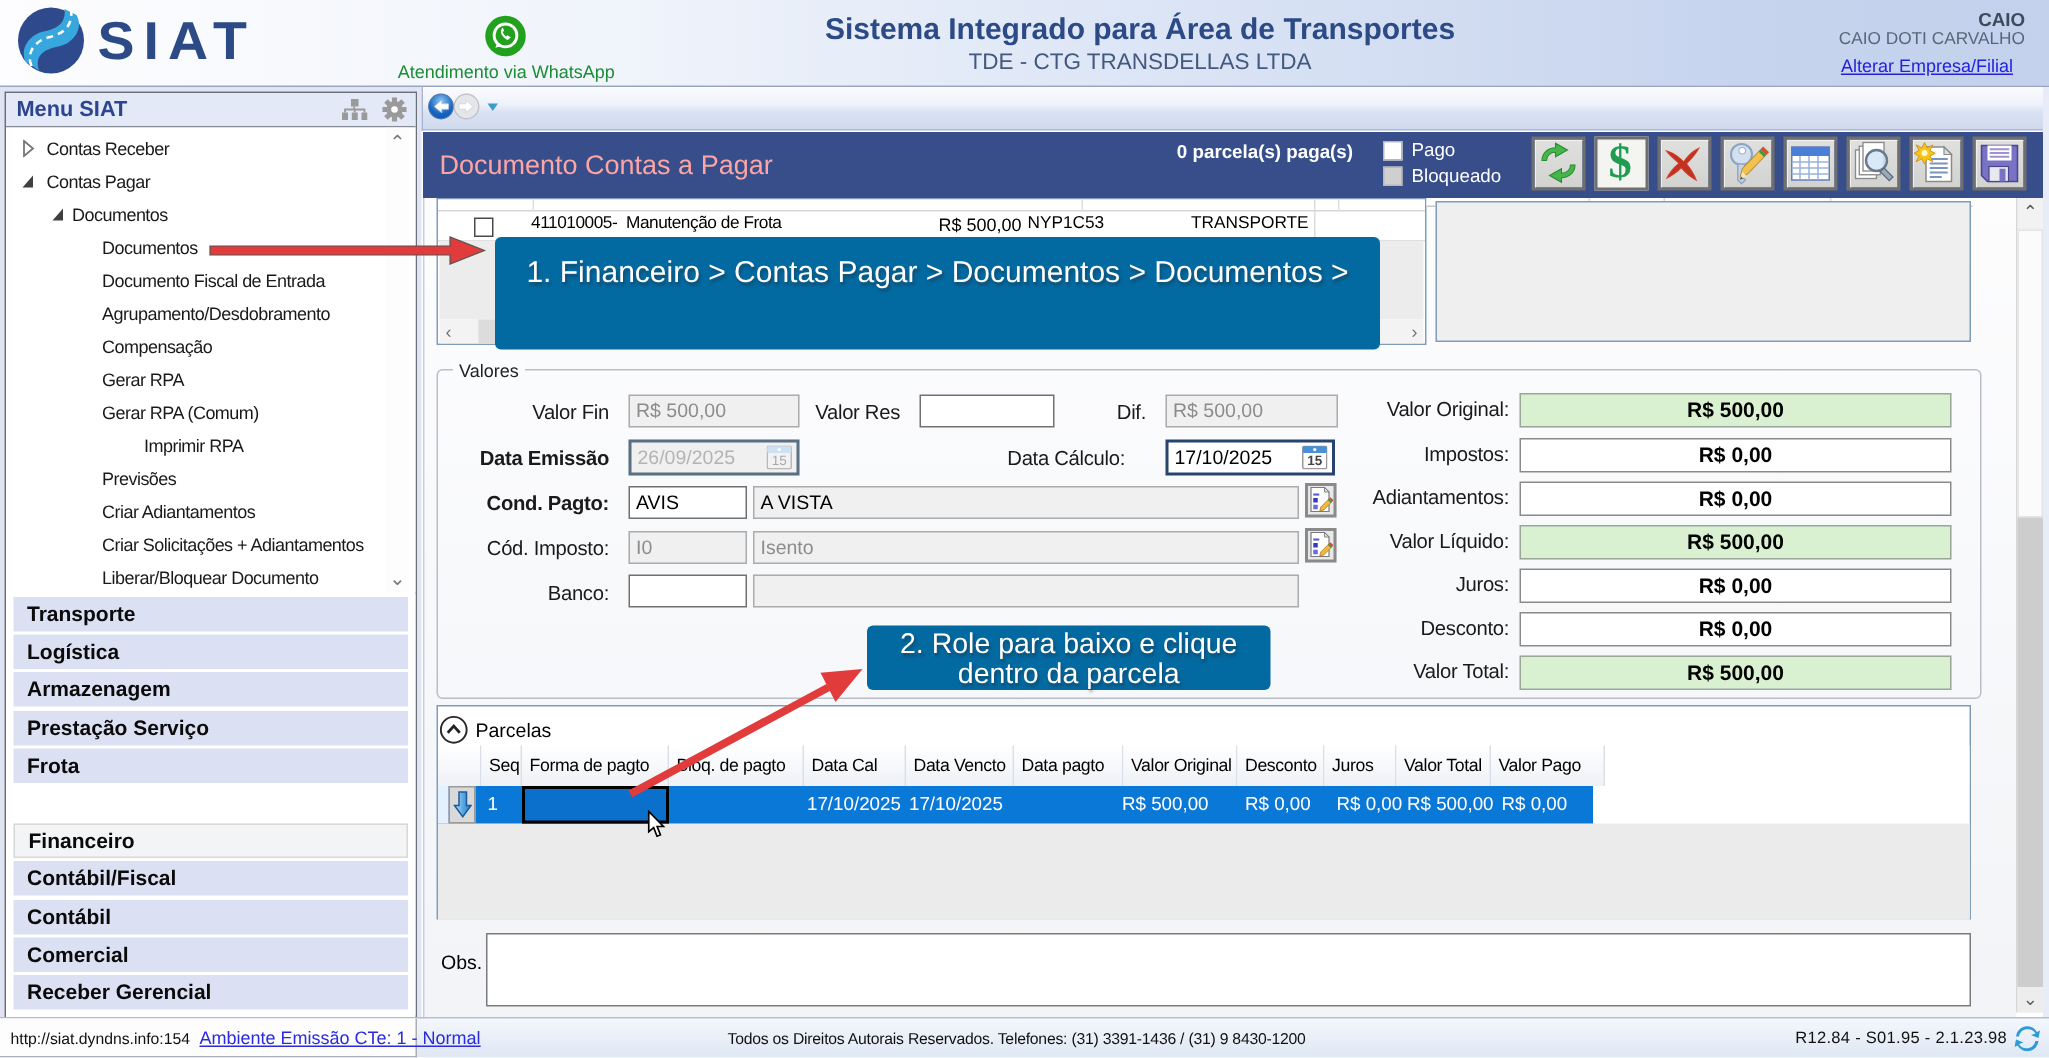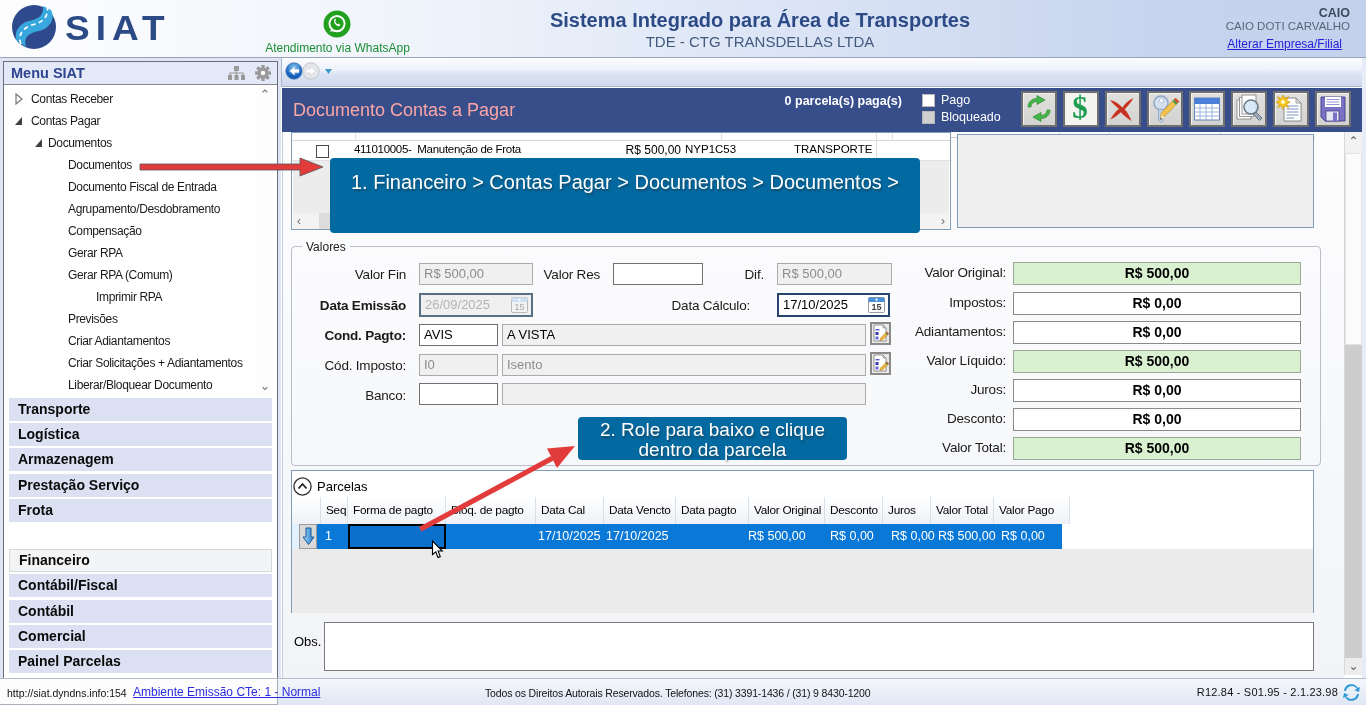--- a/index.html
+++ b/index.html
@@ -153,21 +153,21 @@
       <div id="accordion">
           <div class="acc" style="top:2px;">Transporte</div>
           <div class="acc" style="top:27.2px;">Logística</div>
           <div class="acc" style="top:52.4px;">Armazenagem</div>
           <div class="acc" style="top:77.6px;">Prestação Serviço</div>
           <div class="acc" style="top:102.8px;">Frota</div>
           <div class="acc sel" style="top:153.2px;">Financeiro</div>
           <div class="acc" style="top:178.4px;">Contábil/Fiscal</div>
           <div class="acc" style="top:203.6px;">Contábil</div>
           <div class="acc" style="top:228.79999999999998px;">Comercial</div>
-          <div class="acc" style="top:254px;">Painel Parcelas</div>
+          <div class="acc" style="top:254px;">Receber Gerencial</div>
         </div>
     </div>
   </div>
 
   <div id="navstrip" class="abs">
     <svg class="abs" style="left:3px; top:4px;" width="60" height="18" viewBox="0 0 60 18">
       <defs>
         <radialGradient id="bgrad" cx="0.5" cy="0.3" r="0.9">
           <stop offset="0" stop-color="#8ec8f2"></stop>
             <stop offset="0.55" stop-color="#1565c0"></stop>

